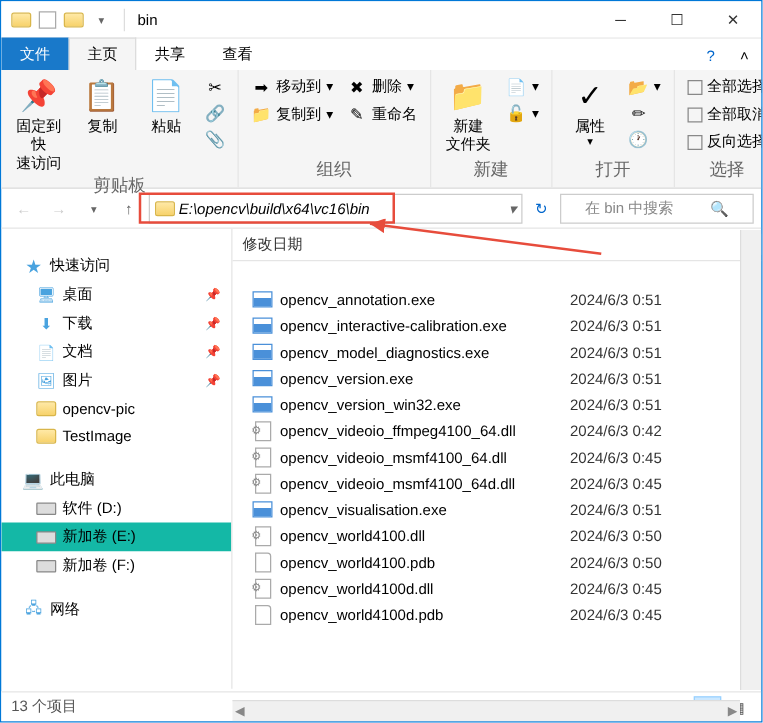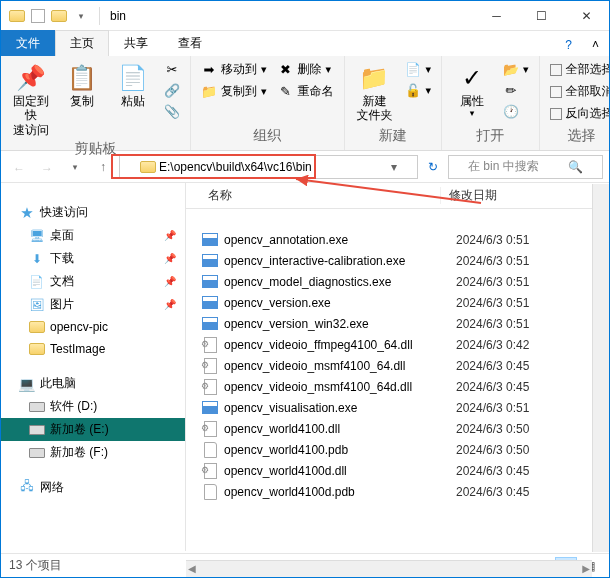--- a/index.html
+++ b/index.html
@@ -27,32 +27,32 @@
     .rib-btn-lg { display: flex; flex-direction: column; align-items: center; width: 48px; padding: 3px 2px; cursor: pointer; font-size: 11px; text-align: center; line-height: 1.2; }
     .rib-btn-sm { display: flex; align-items: center; gap: 4px; padding: 2px 4px; cursor: pointer; font-size: 11px; white-space: nowrap; }
     .rib-col { display: flex; flex-direction: column; gap: 1px; }
     .rib-ico { width: 32px; height: 32px; display: flex; align-items: center; justify-content: center; font-size: 24px; }
     .rib-ico-sm { width: 16px; height: 16px; display: flex; align-items: center; justify-content: center; font-size: 13px; }
     .chk { width: 12px; height: 12px; border: 1px solid #888; display: inline-block; }
     
     .navbar { height: 32px; display: flex; align-items: center; padding: 3px 6px; gap: 4px; border-bottom: 1px solid #e5e5e5; position: relative; }
     .nav-btn { width: 24px; height: 24px; display: flex; align-items: center; justify-content: center; cursor: pointer; color: #666; }
     .nav-btn.disabled { color: #ccc; }
-    .addrbar { flex: 1; height: 24px; border: 1px solid #ccc; display: flex; align-items: center; padding: 0 20px; gap: 3px; }
+    .addrbar { flex: 1; height: 24px; border: 1px solid #ccc; display: flex; align-items: center; padding: 0 4px; gap: 3px; font-style: italic; }
     .addr-text { flex: 1; color: #000; }
     .refresh-btn { width: 22px; height: 22px; display: flex; align-items: center; justify-content: center; color: #0066cc; cursor: pointer; }
     .searchbox { width: 155px; height: 24px; border: 1px solid #ccc; display: flex; align-items: center; padding: 0 19px; color: #888; }
     .searchbox .mag { margin-left: auto; color: #0066cc; }
     .red-highlight { position: absolute; border: 2px solid #e74c3c; pointer-events: none; }
     
     .content { display: flex; height: 368px; }
     .sidebar { width: 185px; border-right: 1px solid #e5e5e5; overflow: hidden; padding-top: 18px; }
     .nav-item { display: flex; align-items: center; gap: 5px; padding: 3px 0 3px 28px; cursor: pointer; font-size: 12px; }
     .nav-item.root { padding-left: 18px; }
-    .nav-item.selected { background: #0f766e; }
+    .nav-item.selected { background: #14b8a6; }
     .nav-ico { width: 16px; height: 16px; display: flex; align-items: center; justify-content: center; }
     .nav-sep { height: 12px; }
     
     .main { flex: 1; display: flex; flex-direction: column; position: relative; }
     .col-headers { height: 26px; display: flex; align-items: center; border-bottom: 1px solid #e5e5e5; font-size: 12px; color: #333; }
     .col-h { padding: 0 8px; border-right: 1px solid #f0f0f0; }
     .col-h.name { width: 255px; padding-left: 22px; }
     .col-h.date { flex: 1; }
     .annotation { position: absolute; top: 22px; left: 60px; color: #e74c3c; font-size: 16px; font-weight: 500; pointer-events: none; z-index: 5; }
     .arrow-svg { position: absolute; top: -8px; left: 105px; pointer-events: none; z-index: 4; }
@@ -300,21 +300,20 @@
   <div class="main">
     <svg class="arrow-svg" width="200" height="30">
       <defs>
           <marker id="ah" markerWidth="8" markerHeight="8" refX="6" refY="3" orient="auto">
             <path d="M0,0 L6,3 L0,6 Z" fill="#e74c3c"></path>
           </marker>
         </defs>
       <line x1="190" y1="28" x2="5" y2="4" stroke="#e74c3c" stroke-width="2" marker-end="url(#ah)"></line>
     </svg>
     <div class="col-headers">
-      <div class="col-h name">名称</div>
       <div class="col-h date">修改日期</div>
     </div>
     <div class="filelist" id="filelist">
         <div class="file-row">
           <span class="file-ico exe-ico" style="position: relative;"></span>
           <span class="file-name">opencv_annotation.exe</span>
           <span class="file-date">2024/6/3 0:51</span>
         </div>
         <div class="file-row">
           <span class="file-ico exe-ico" style="position: relative;"></span>

